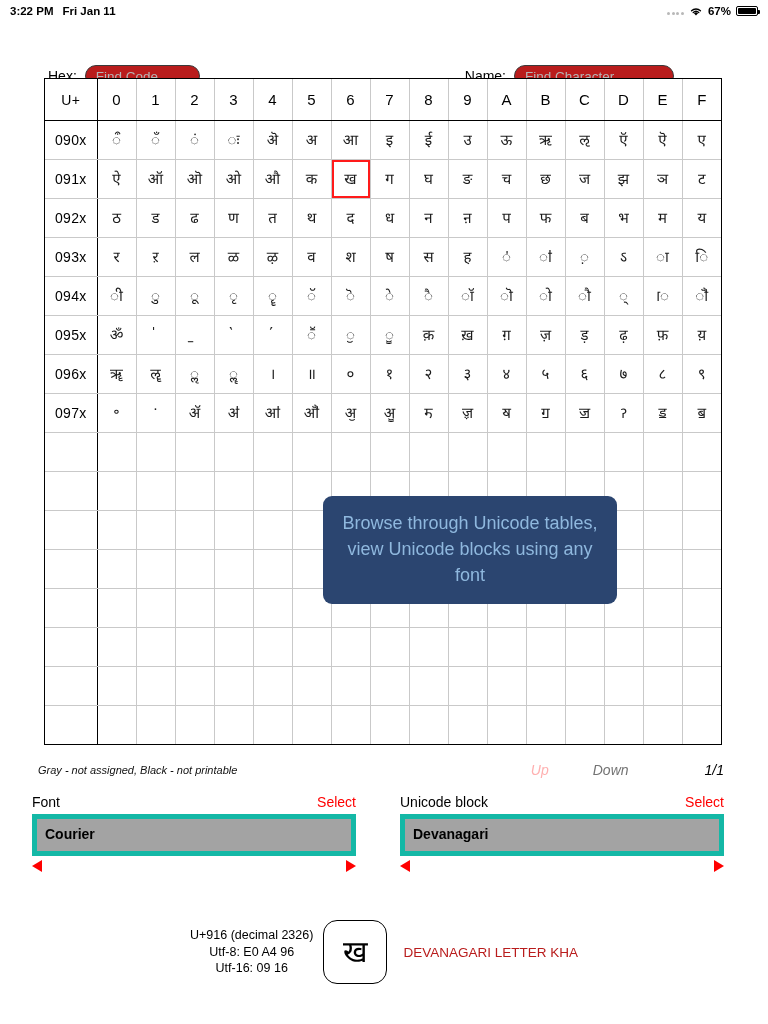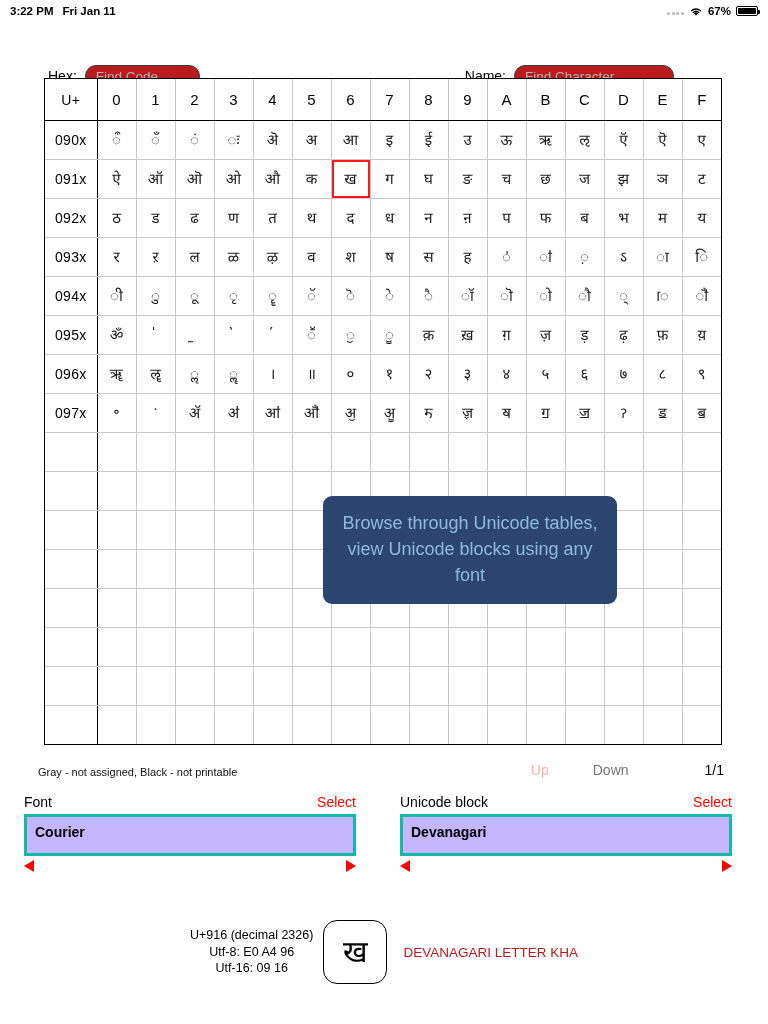--- a/index.html
+++ b/index.html
@@ -168,57 +168,58 @@
     font-family: "Liberation Sans", sans-serif;
   }
 
   
   .legendrow {
     position: absolute;
     left: 38px;
     top: 762px;
     width: 686px;
     display: flex;
-    align-items: flex-end;
+    align-items: center;
     font-size: 11px;
+    font-style: italic;
   }
   .legend-text { color: #111; }
   .nav-up { color: #ffb0b0; font-size: 14px; margin-left: auto; }
   .nav-down { color: #737373; font-size: 14px; margin-left: 44px; }
   .pagecount { color: #000; font-size: 14px; margin-left: 76px; font-weight: normal; }
 
   
   .panels {
     position: absolute;
     top: 794px;
     left: 0;
     width: 756px;
     display: flex;
     gap: 44px;
-    padding: 0 24px;
+    padding: 0 32px;
     box-sizing: border-box;
   }
   .panel { flex: 1; }
   .panel-head {
     display: flex;
     align-items: baseline;
     font-size: 14px;
     margin-bottom: 4px;
   }
   .panel-title { color: #000; }
   .panel-select { margin-left: auto; color: #ff0000; }
   .panel-box {
-    border: 3px solid #14b8a6;
+    border: 5px solid #14b8a6;
     height: 42px;
     box-sizing: border-box;
     padding: 7px 8px 0;
     font-size: 14px;
     font-weight: bold;
     color: #000;
-    background: #c4b5fd;
+    background: #a3a3a3;
   }
   .panel-arrows {
     display: flex;
     align-items: center;
     margin-top: 3px;
     height: 14px;
   }
   .arrow {
     width: 0; height: 0;
     border-top: 6px solid transparent;

